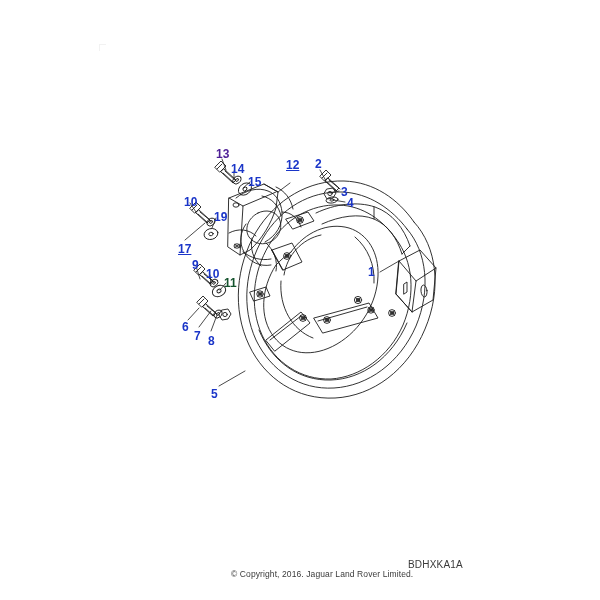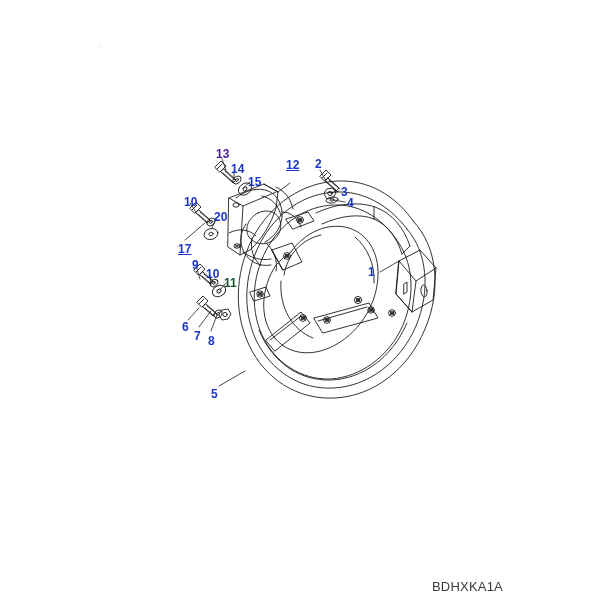--- a/index.html
+++ b/index.html
@@ -26,26 +26,25 @@
   #footer-copyright{
     position:absolute;
     left:231px;top:569px;
     font-size:8.5px;
     color:#3a3a3a;
     letter-spacing:.1px;
     white-space:nowrap;
   }
   #footer-code{
     position:absolute;
-    left:432px;top:559px;
-    font-size:13px;
+    left:408px;top:559px;
+    font-size:10px;
     color:#3a3a3a;
     letter-spacing:.2px;
     white-space:nowrap;
-    margin-top:20px;
   }
   #corner-mark{
     position:absolute;left:99px;top:44px;
     width:6px;height:6px;
     border-left:1px solid #f2f2f2;
     border-top:1px solid #f2f2f2;
   }
 </style>
 </head>
 <body>
@@ -309,17 +308,18 @@
       <div class="callout" style="left: 208px; top: 335px; color: rgb(26, 53, 200);">8</div>
       <div class="callout" style="left: 192px; top: 259px; color: rgb(26, 53, 200);">9</div>
       <div class="callout" style="left: 206px; top: 268px; color: rgb(26, 53, 200);">10</div>
       <div class="callout" style="left: 224px; top: 277px; color: #14532d;">11</div>
       <div class="callout" style="left: 286px; top: 159px; color: rgb(26, 53, 200); text-decoration: underline;">12</div>
       <div class="callout" style="left: 216px; top: 148px; color: #4c1d95;">13</div>
       <div class="callout" style="left: 231px; top: 163px; color: rgb(26, 53, 200);">14</div>
       <div class="callout" style="left: 248px; top: 176px; color: rgb(26, 53, 200);">15</div>
       <div class="callout" style="left: 184px; top: 196px; color: rgb(26, 53, 200);">10</div>
       <div class="callout" style="left: 178px; top: 243px; color: rgb(26, 53, 200); text-decoration: underline;">17</div>
-      <div class="callout" style="left: 214px; top: 211px; color: rgb(26, 53, 200);">20</div>
+      <div class="callout" style="left: 214px; top: 211px; color: rgb(26, 53, 200);">19</div>
     </div>
 
+  <div id="footer-copyright">© Copyright, 2016. Jaguar Land Rover Limited.</div>
   <div id="footer-code">BDHXKA1A</div>
 </div>
 
 </body></html>

